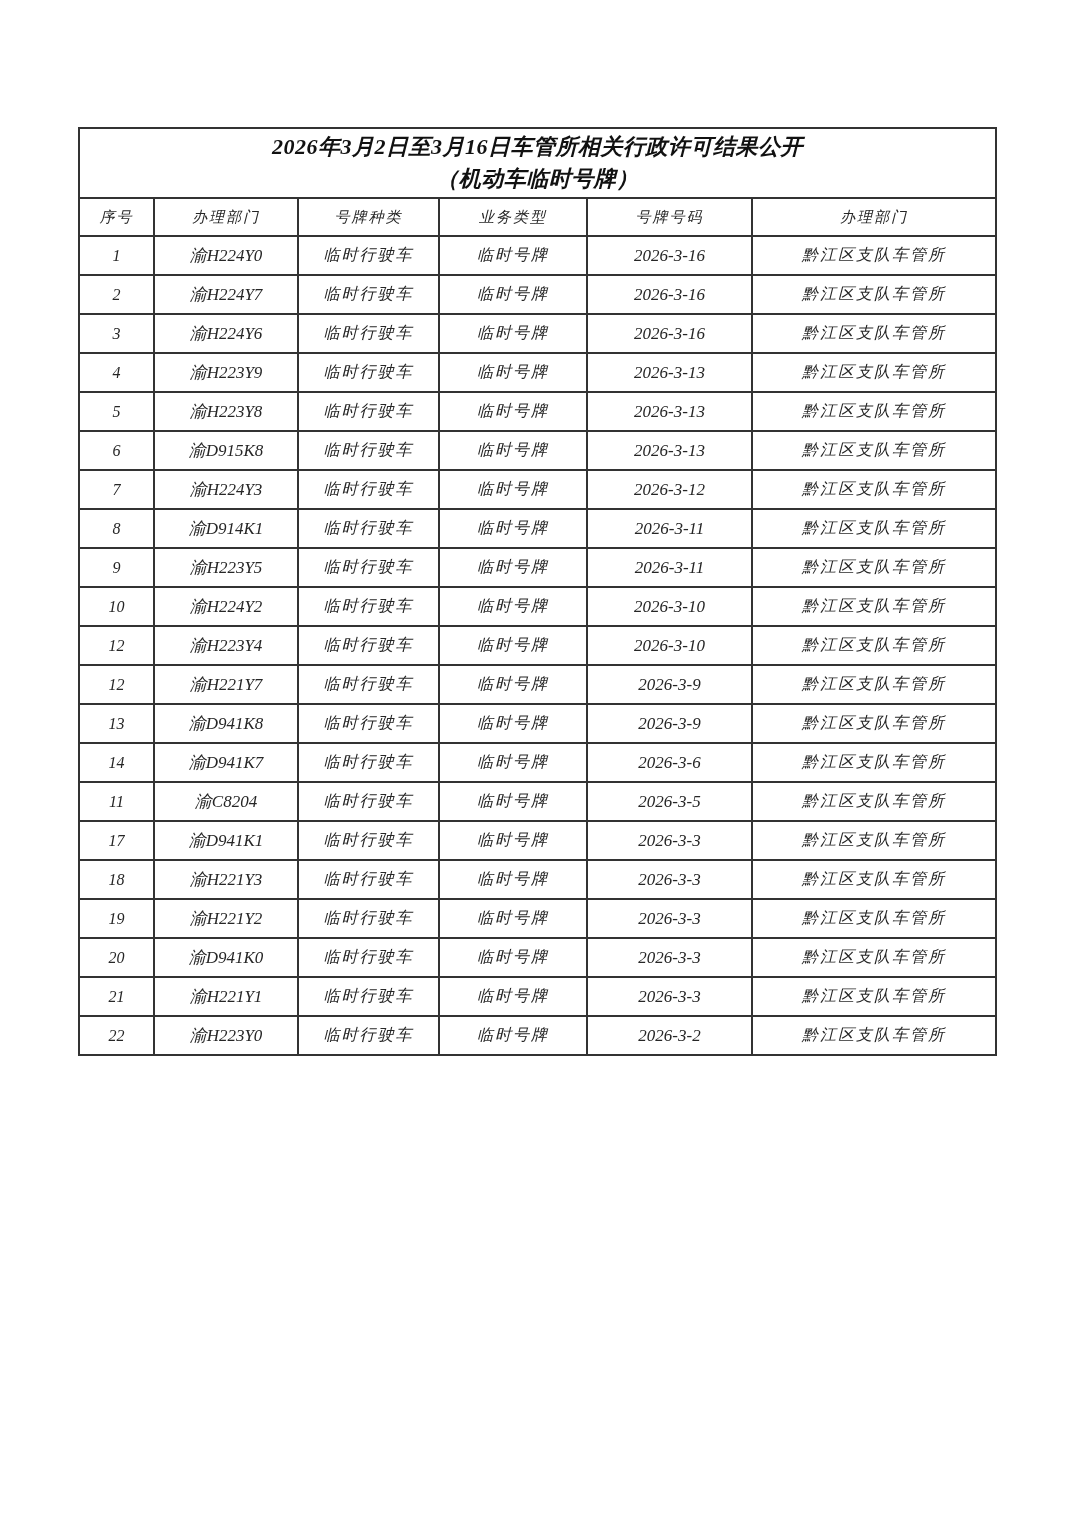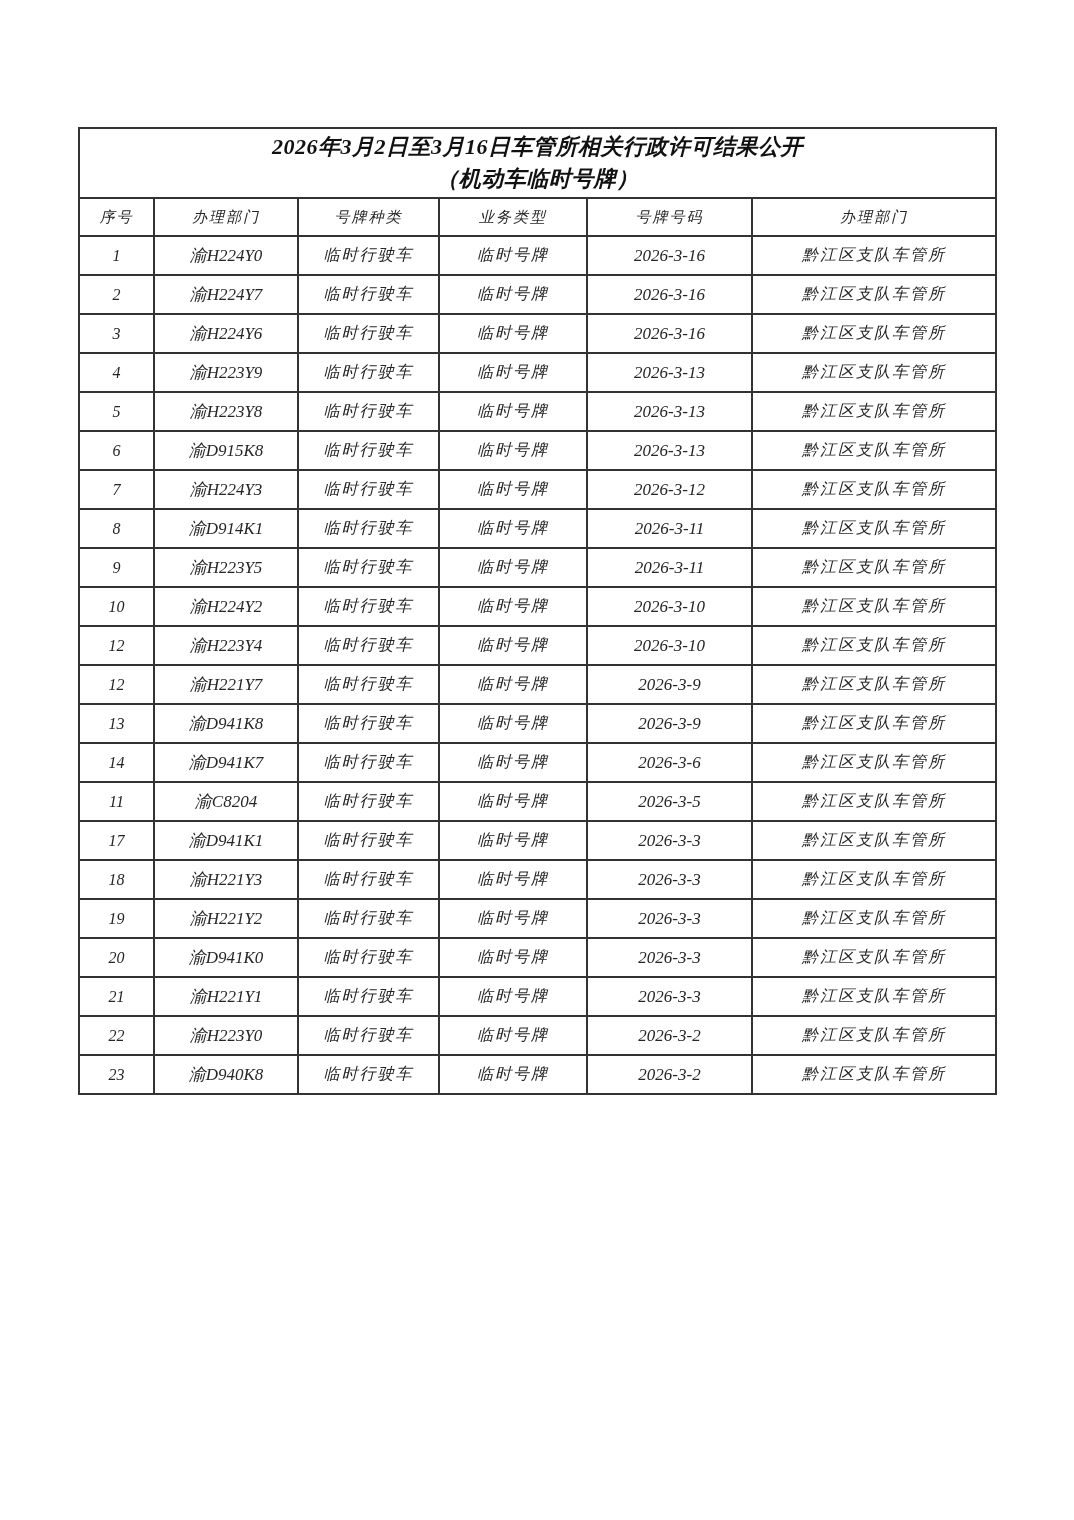--- a/index.html
+++ b/index.html
@@ -256,23 +256,15 @@
           <td>黔江区支队车管所</td>
         </tr>
         <tr>
           <td>22</td>
           <td>渝H223Y0</td>
           <td>临时行驶车</td>
           <td>临时号牌</td>
           <td>2026-3-2</td>
           <td>黔江区支队车管所</td>
         </tr>
-        <tr>
-          <td>23</td>
-          <td>渝D940K8</td>
-          <td>临时行驶车</td>
-          <td>临时号牌</td>
-          <td>2026-3-2</td>
-          <td>黔江区支队车管所</td>
-        </tr>
       </tbody>
   </table>
 </div>
 
 </body></html>

